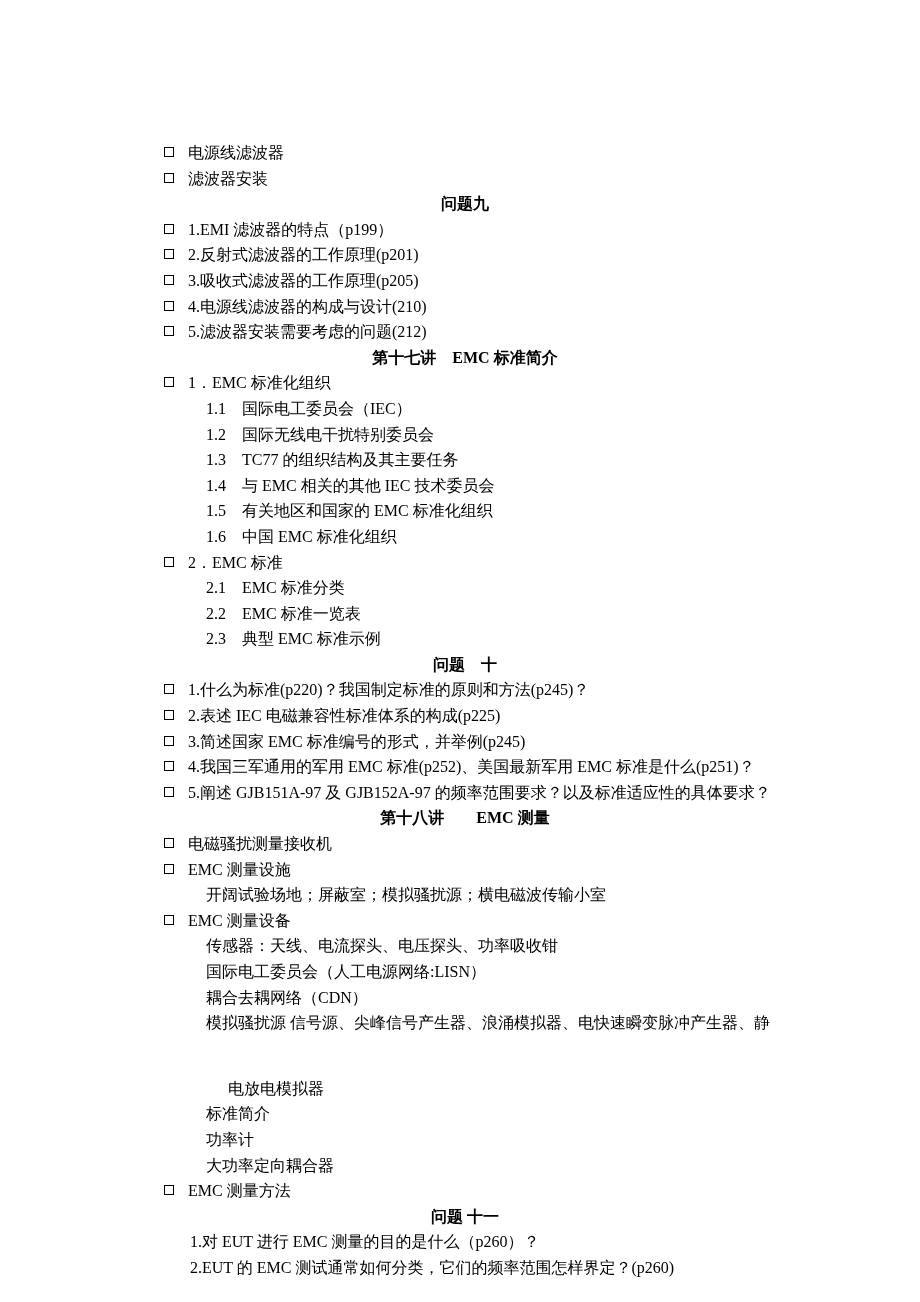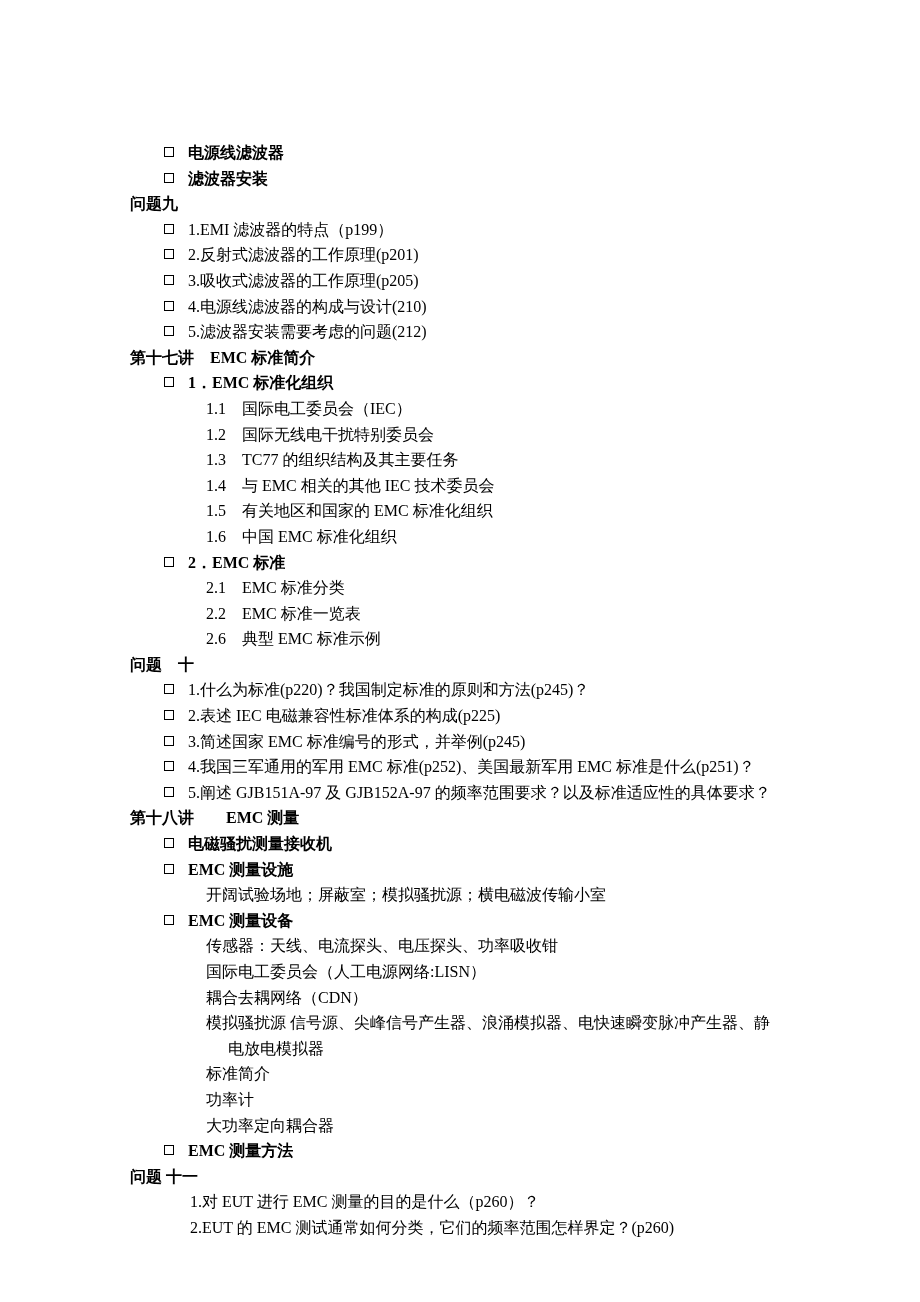--- a/index.html
+++ b/index.html
@@ -28,25 +28,27 @@
     }
     .bullet-l1 > span:first-child {
       display: inline-block;
       padding-left: 24px;
     }
     .indent-l2 {
       padding-left: 76px;
     }
     .indent-l3 {
       padding-left: 82px;
+      margin-top: 40px;
     }
-    .bold { font-weight: bold; }
+    .bold { font-weight: normal; }
     .section-title {
       font-weight: bold;
       padding-left: 0;
+      text-align: center;
     }
     .q-line { padding-left: 60px; }
   </style>
 </head>
 <body>
 
 <div class="bullet-l1"><span class="bold">电源线滤波器</span></div>
 <div class="bullet-l1"><span class="bold">滤波器安装</span></div>
 
 <div class="section-title">问题九</div>
@@ -60,21 +62,21 @@
 <div class="bullet-l1"><span class="bold">1．EMC 标准化组织</span></div>
 <div class="indent-l2">1.1 国际电工委员会（IEC）</div>
 <div class="indent-l2">1.2 国际无线电干扰特别委员会</div>
 <div class="indent-l2">1.3 TC77 的组织结构及其主要任务</div>
 <div class="indent-l2">1.4 与 EMC 相关的其他 IEC 技术委员会</div>
 <div class="indent-l2">1.5 有关地区和国家的 EMC 标准化组织</div>
 <div class="indent-l2">1.6 中国 EMC 标准化组织</div>
 <div class="bullet-l1"><span class="bold">2．EMC 标准</span></div>
 <div class="indent-l2">2.1 EMC 标准分类</div>
 <div class="indent-l2">2.2 EMC 标准一览表</div>
-<div class="indent-l2">2.6 典型 EMC 标准示例</div>
+<div class="indent-l2">2.3 典型 EMC 标准示例</div>
 
 <div class="section-title">问题 十</div>
 <div class="bullet-l1"><span>1.什么为标准(p220)？我国制定标准的原则和方法(p245)？</span></div>
 <div class="bullet-l1"><span>2.表述 IEC 电磁兼容性标准体系的构成(p225)</span></div>
 <div class="bullet-l1"><span>3.简述国家 EMC 标准编号的形式，并举例(p245)</span></div>
 <div class="bullet-l1"><span>4.我国三军通用的军用 EMC 标准(p252)、美国最新军用 EMC 标准是什么(p251)？</span></div>
 <div class="bullet-l1"><span>5.阐述 GJB151A-97 及 GJB152A-97 的频率范围要求？以及标准适应性的具体要求？</span></div>
 
 <div class="section-title">第十八讲  EMC 测量</div>
 <div class="bullet-l1"><span class="bold">电磁骚扰测量接收机</span></div>

